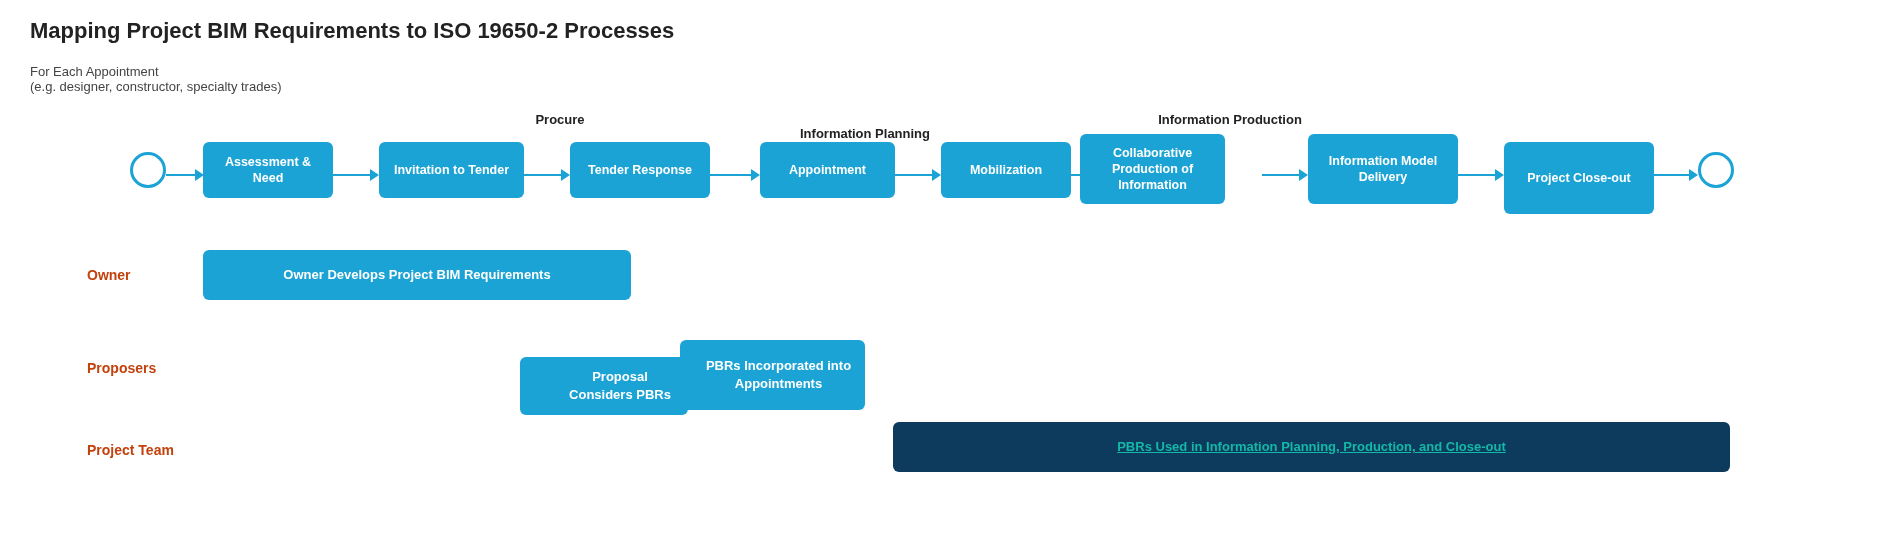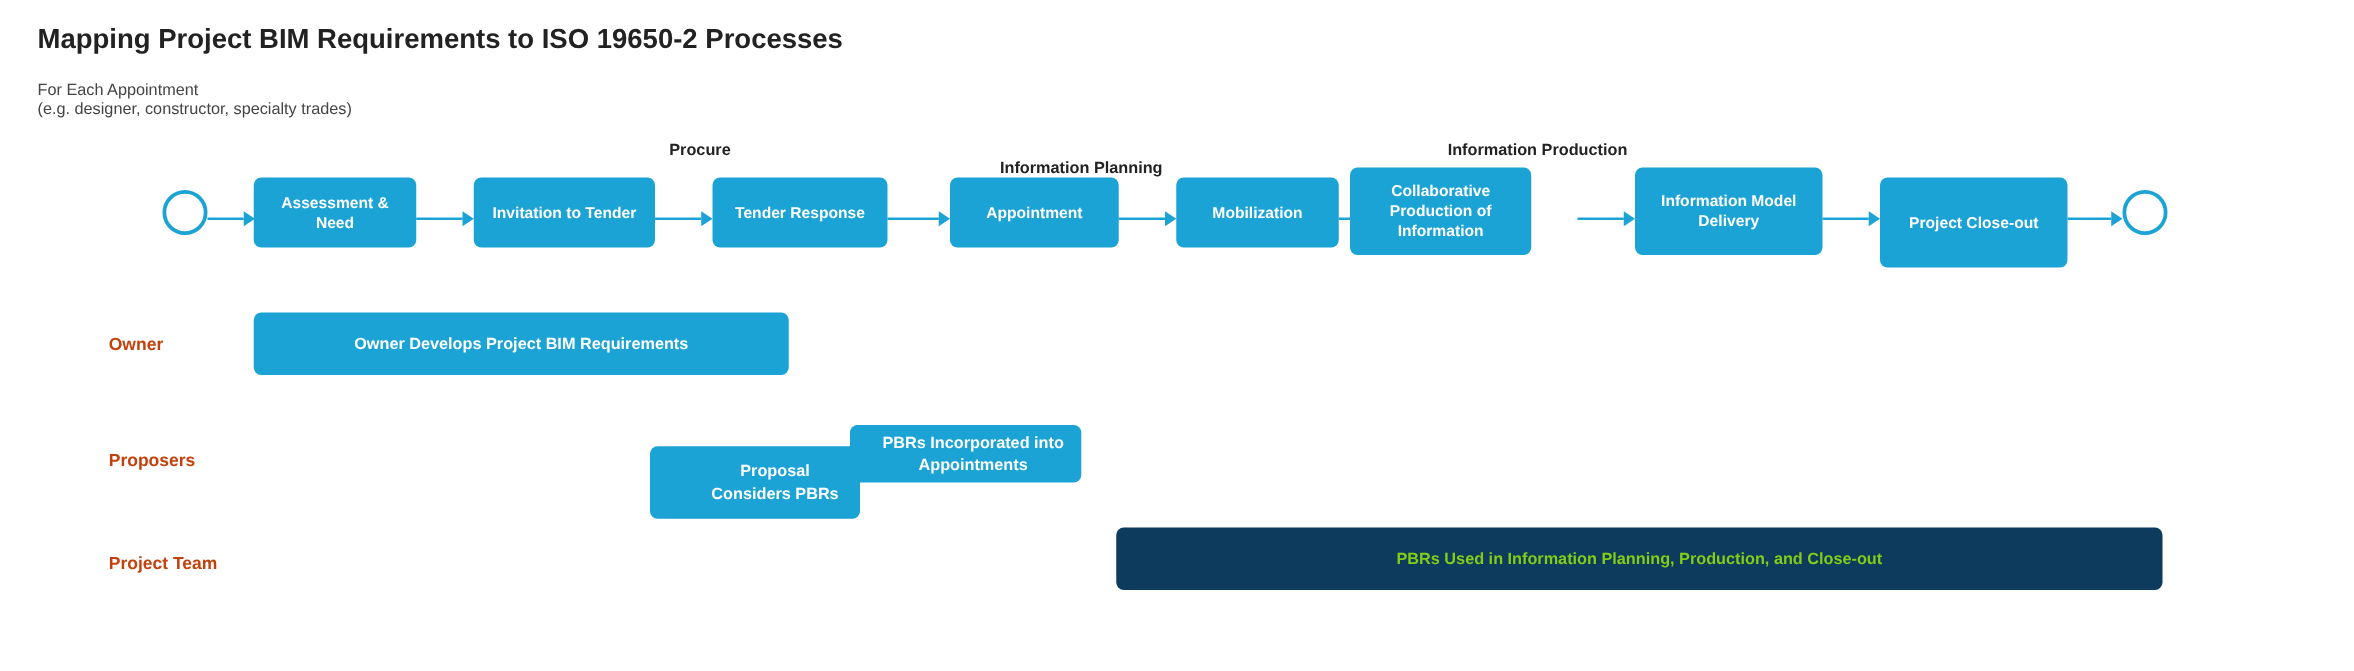--- a/index.html
+++ b/index.html
@@ -117,21 +117,22 @@
       font-weight: bold;
       padding: 8px 12px;
       line-height: 1.35;
     }
     .sub-box.light-blue {
       background-color: #1aa3d4;
       color: #fff;
     }
     .sub-box.dark-blue {
       background-color: #0d3b5e;
-      color: #84cc16;
+      color: #14b8a6;
+      text-decoration: underline;
     }
   </style>
 </head>
 <body>
 
 <div class="page">
 
   <div class="title-area">
     <div class="main-title">Mapping Project BIM Requirements to ISO 19650-2 Processes</div>
     <div class="subtitle">
@@ -237,21 +238,21 @@
 
     <div class="sub-box light-blue" style="left: 173px; top: 138px; width: 428px; height: 50px;">
       <span>Owner Develops Project BIM Requirements</span>
     </div>
 
     <div class="sub-box light-blue" style="left: 490px; top: 245px; width: 168px; height: 58px; padding-left: 44px;">
       <span>Proposal Considers
 PBRs</span>
     </div>
 
-    <div class="sub-box light-blue" style="left: 650px; top: 228px; width: 185px; height: 46px; padding-left: 24px;">
+    <div class="sub-box light-blue" style="left: 650px; top: 228px; width: 185px; height: 70px; padding-left: 24px;">
       <span>PBRs Incorporated into
 Appointments</span>
     </div>
 
     <div class="sub-box dark-blue" style="left: 863px; top: 310px; width: 837px; height: 50px;">
       <span>PBRs Used in Information Planning, Production, and Close-out</span>
     </div>
 
   </div>
 </div>

